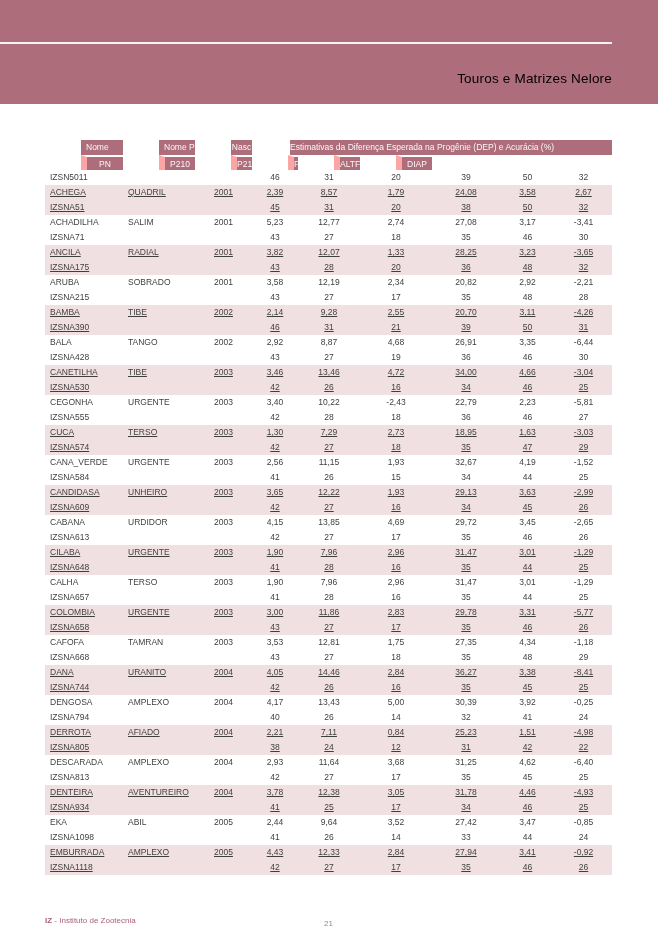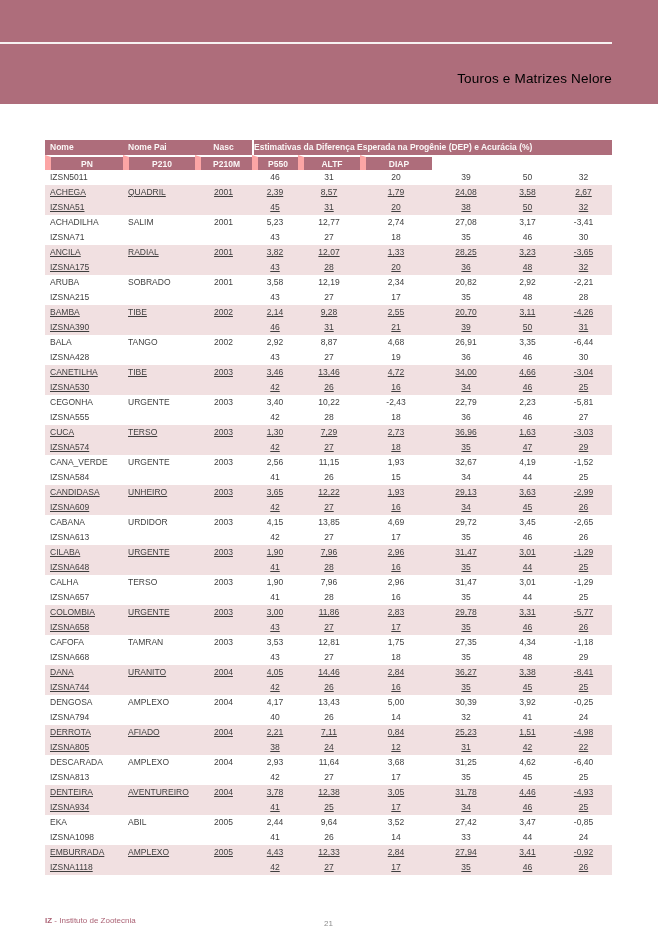--- a/index.html
+++ b/index.html
@@ -24,21 +24,21 @@
   .tbl{
     position:absolute; left:45px; top:140px; width:567px;
     font-size:8.5px; color:#3f3f3f;
   }
   .line{
     display:grid;
     grid-template-columns:78px 72px 57px 46px 62px 72px 68px 55px 57px;
     height:15px; line-height:15px;
   }
   .hline{height:15px; line-height:15px;}
-  .hdr{background:#ae6d7b; color:#fbf7f7; font-weight:bold;}
+  .hdr{background:#ae6d7b; color:#fbf7f7; font-weight:normal;margin-left:36px;}
   .c{overflow:hidden; white-space:nowrap;}
   .name{text-align:left; padding-left:5px;}
   .num{text-align:center;}
   .dep-group{
     grid-column:4/10; background:#ae6d7b;
     border-left:2px solid #ffffff;
   }
   .rgd-span{grid-column:1/4; background:#ae6d7b;}
   .sub{background:#ae6d7b; text-align:center; border-left:6px solid #fca5a5; border-top:2px solid #ffffff;}
   .pair.alt{background:#f1e0e1;text-decoration:underline;}
@@ -296,21 +296,21 @@
   </div>
 
   <div class="pair alt">
     <div class="line">
       <div class="c name">CUCA</div>
       <div class="c name">TERSO</div>
       <div class="c num">2003</div>
       <div class="c num">1,30</div>
       <div class="c num">7,29</div>
       <div class="c num">2,73</div>
-      <div class="c num">36,96</div>
+      <div class="c num">18,95</div>
       <div class="c num">1,63</div>
       <div class="c num">-3,03</div>
     </div>
     <div class="line">
       <div class="c name">IZSNA574</div>
       <div class="c"></div>
       <div class="c"></div>
       <div class="c num">42</div>
       <div class="c num">27</div>
       <div class="c num">18</div>

